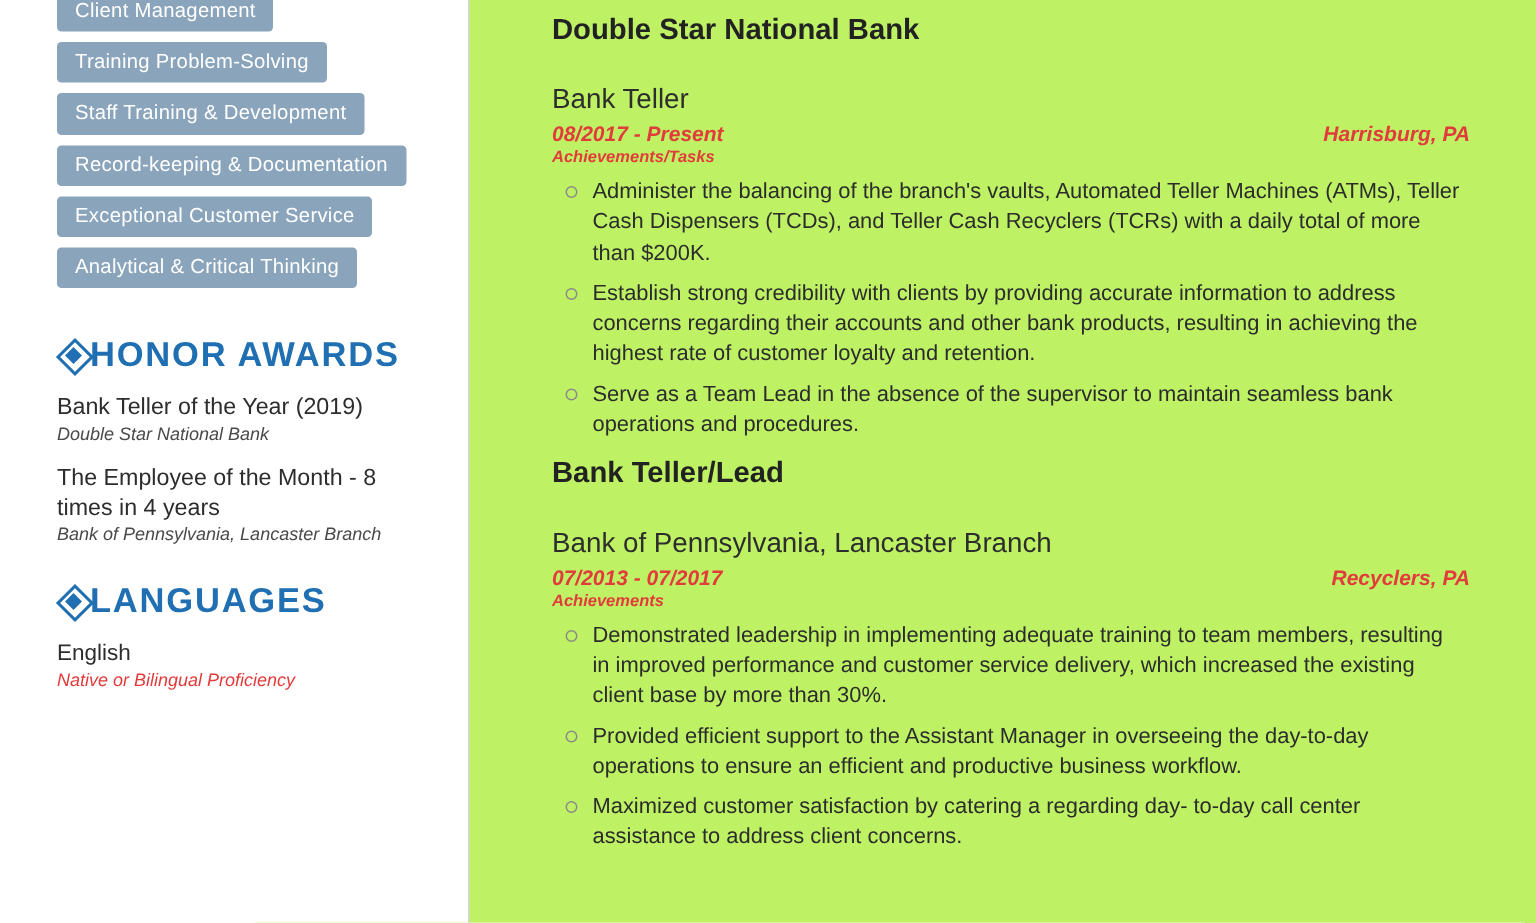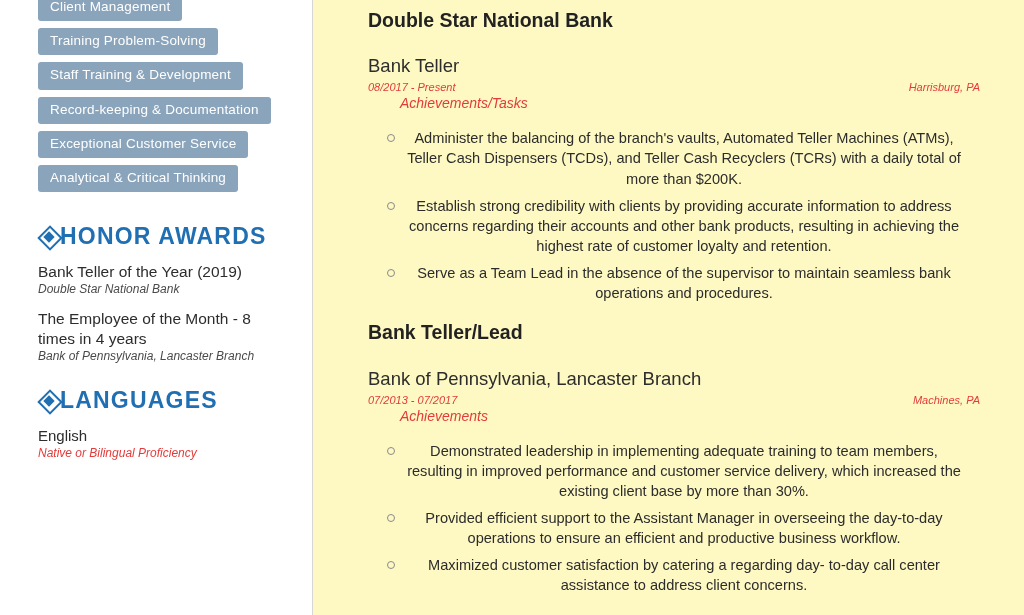--- a/index.html
+++ b/index.html
@@ -12,21 +12,21 @@
     height: 615px;
     overflow: hidden;
     font-family: "Liberation Sans", sans-serif;
     color: #2c2c2c;
   }
   .page {
     position: relative;
     width: 1024px;
     height: 615px;
     display: flex;
-    background: #fef9c3;
+    background: #bef264;
   }
 
   
   .sidebar {
     width: 312px;
     min-width: 312px;
     box-sizing: border-box;
     padding: 0 26px 0 38px;
     background: #ffffff;
     position: relative;
@@ -141,37 +141,36 @@
     color: #2d2d2d;
     line-height: 1.35;
     margin-bottom: 2px;
     margin-top: 21px;
   }
   .job-meta {
     display: flex;
     justify-content: space-between;
     align-items: flex-start;
     color: #e23b3b;
-    font-size: 11px;
+    font-size: 14px;
     font-style: italic;
     margin-bottom: 2px;
+    font-weight: bold;
   }
   .job-sub {
     color: #e23b3b;
-    font-size: 14px;
-    font-style: italic;
-    font-weight: normal;
+    font-size: 11px;
+    font-style: italic;
+    font-weight: bold;
     margin-bottom: 3px;
-    margin-left: 32px;
   }
   ul.bullets {
     list-style: none;
-    margin: 17px;
+    margin: 7px;
     padding: 0;
-    text-align: center;
   }
   ul.bullets li {
     position: relative;
     padding-left: 20px;
     font-size: 14.6px;
     line-height: 1.38;
     color: #2c2c2c;
     margin-bottom: 7px;
   }
   ul.bullets li::before {
@@ -253,21 +252,21 @@
         <li>Establish strong credibility with clients by providing accurate information to address concerns regarding their accounts and other bank products, resulting in achieving the highest rate of customer loyalty and retention.</li>
         <li>Serve as a Team Lead in the absence of the supervisor to maintain seamless bank operations and procedures.</li>
       </ul>
     </article>
 
     <article class="job">
       <div class="job-company">Bank Teller/Lead</div>
       <div class="job-title">Bank of Pennsylvania, Lancaster Branch</div>
       <div class="job-meta">
         <span>07/2013 - 07/2017</span>
-        <span>Machines, PA</span>
+        <span>Recyclers, PA</span>
       </div>
       <div class="job-sub">Achievements</div>
       <ul class="bullets">
         <li>Demonstrated leadership in implementing adequate training to team members, resulting in improved performance and customer service delivery, which increased the existing client base by more than 30%.</li>
         <li>Provided efficient support to the Assistant Manager in overseeing the day-to-day operations to ensure an efficient and productive business workflow.</li>
         <li>Maximized customer satisfaction by catering a regarding day- to-day call center assistance to address client concerns.</li>
       </ul>
     </article>
 
   </main>

